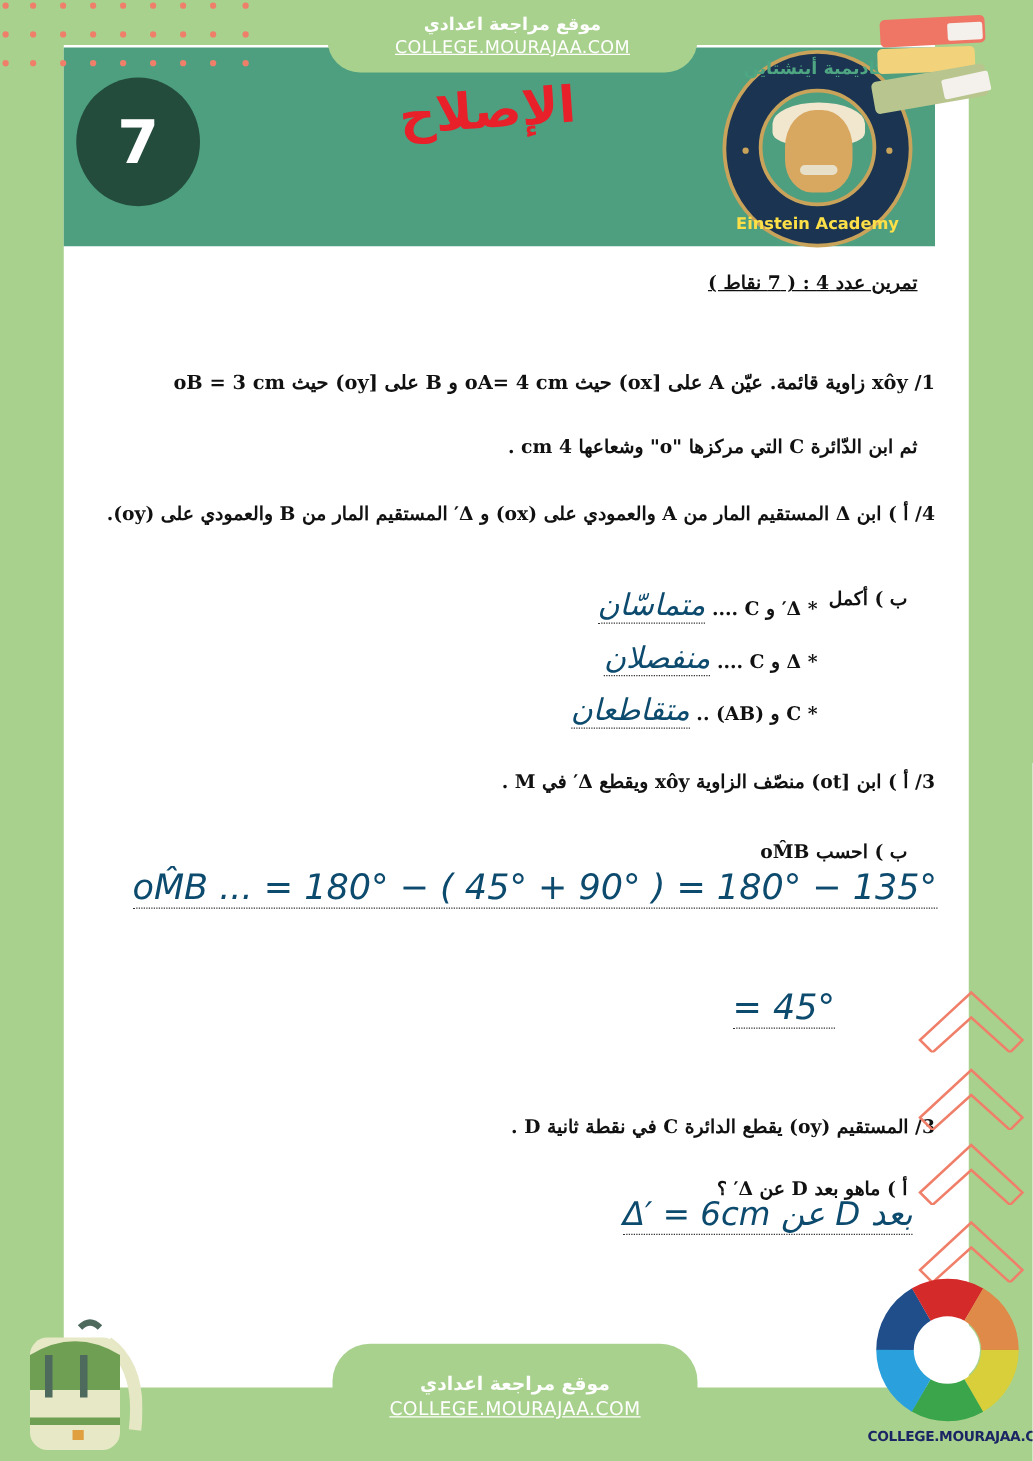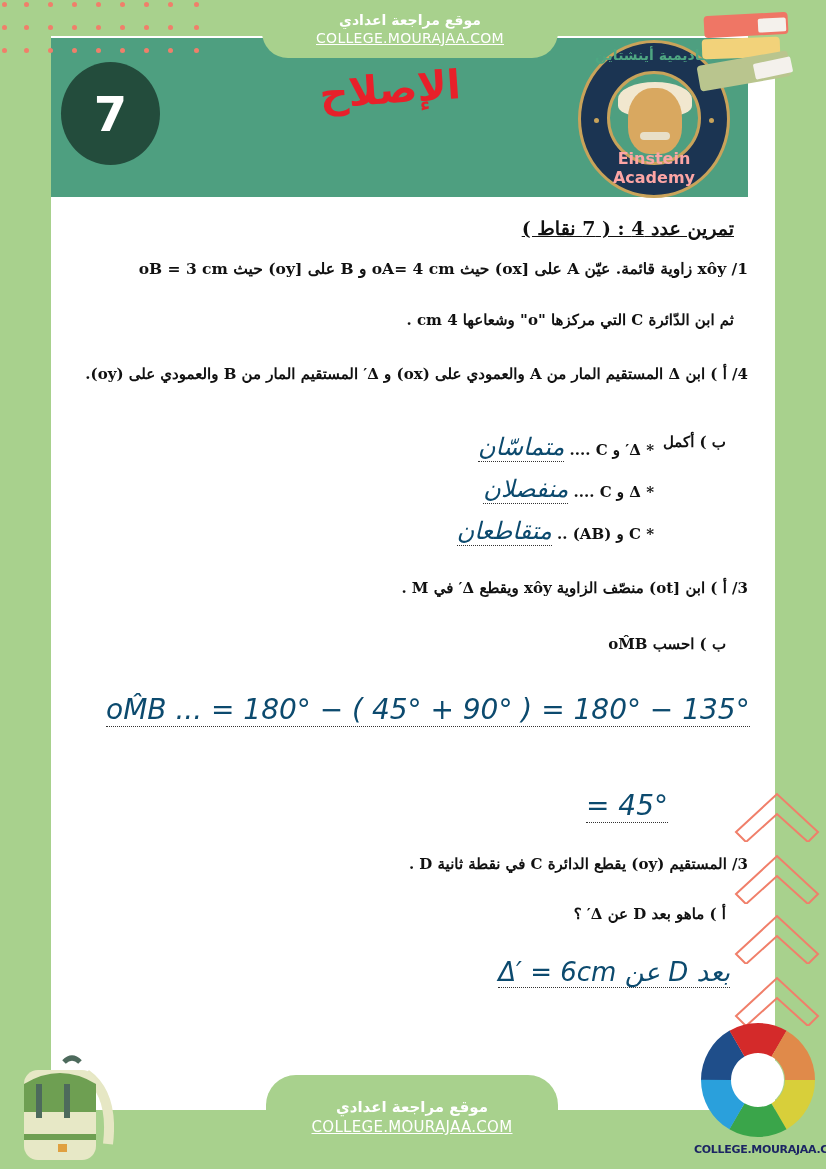--- a/index.html
+++ b/index.html
@@ -68,35 +68,35 @@
     background:#f1e7cf;
   }
   .badge-mustache {
     position:absolute; left:30px; top:58px; width:30px; height:8px; border-radius:4px; background:#e8dfc8;
   }
   .badge-text-ar {
     position:absolute; left:0; top:4px; width:100%; text-align:center; color:#4ea682;
     font-family:"DejaVu Sans", sans-serif; font-weight:bold; font-size:14px; direction:rtl;
   }
   .badge-text-en {
-    position:absolute; left:0; bottom:8px; width:100%; text-align:center; color:#fca5a5;
-    font-family:"DejaVu Sans", sans-serif; font-weight:bold; font-size:16px;
+    position:absolute; left:0; bottom:8px; width:100%; text-align:center; color:#fde047;
+    font-family:"DejaVu Sans", sans-serif; font-weight:bold; font-size:13px;
   }
   .badge-dot { position:absolute; width:5px; height:5px; border-radius:50%; background:#c9a35a; top:75px; }
 
   .books { position:absolute; left:698px; top:12px; width:110px; height:82px; }
   .book { position:absolute; border-radius:4px; }
 
   .exercise {
     position:absolute; left:100px; top:205px; width:640px; direction:rtl;
     font-family:"DejaVu Serif", serif; color:#111; font-size:15px;
   }
   .line { position:absolute; right:0; white-space:nowrap; }
-  .ex-title { top:12px; right:6px; text-decoration:underline; font-weight:bold; font-size:19px; }
-  .q-bold { font-weight:bold; }
+  .ex-title { top:12px; right:6px; text-decoration:underline; font-weight:bold; font-size:15px; }
+  .q-bold { font-weight:bold;margin-top:37px; }
   .hand {
     font-family:"DejaVu Sans", sans-serif; font-style:italic; color:#0c4a6e; font-weight:normal;
   }
   .hand-line { position:absolute; white-space:nowrap; direction:ltr; }
   .dotted { border-bottom:1px dotted #333; }
 
   .chevrons { position:absolute; left:734px; top:792px; width:90px; height:250px; }
   .chev { position:absolute; left:0; width:86px; height:50px; }
 
   .backpack { position:absolute; left:14px; top:1054px; width:100px; height:110px; }

